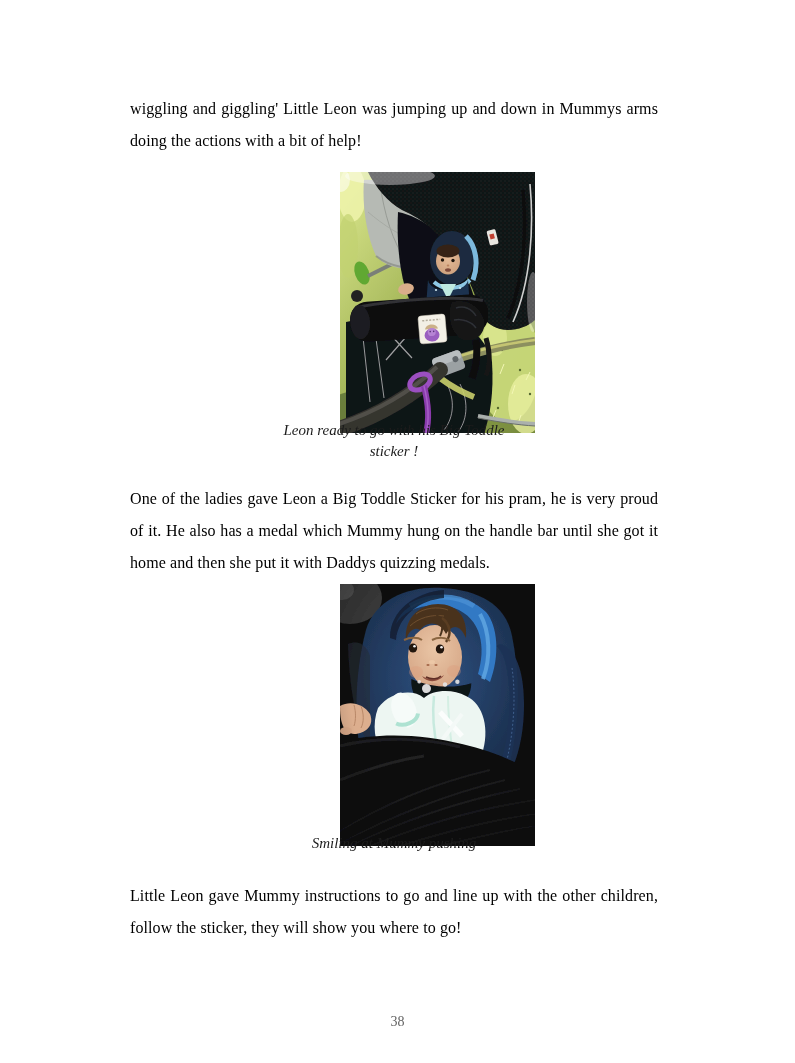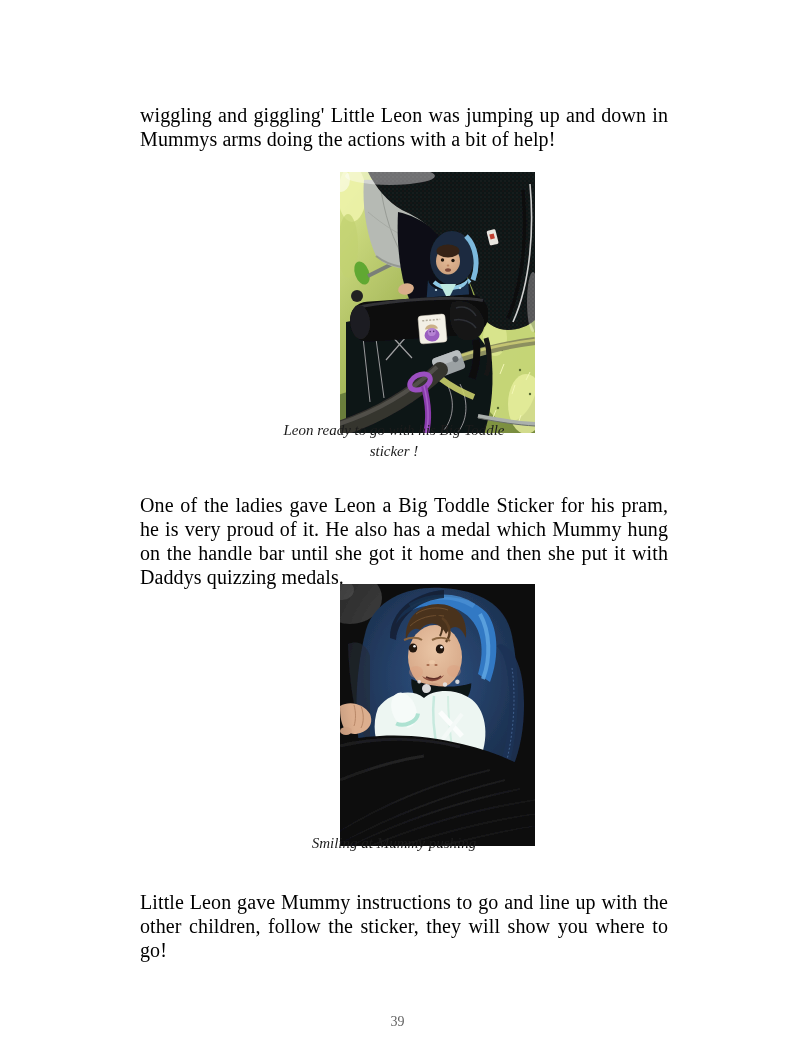--- a/index.html
+++ b/index.html
@@ -9,23 +9,23 @@
     height: 1063px;
     background: #ffffff;
     font-family: "Liberation Serif", serif;
     color: #000000;
     overflow: hidden;
   }
   .body-text {
     position: absolute;
     left: 130px;
     width: 528px;
-    margin: 10px;
-    font-size: 20px;
-    line-height: 24px;
+    margin: 0;
+    font-size: 16px;
+    line-height: 32px;
     text-align: justify;
     letter-spacing: 0.1px;
   }
   .para-1 { top: 93px; }
   .para-2 { top: 483px; }
   .para-3 { top: 880px; }
   .photo {
     position: absolute;
     left: 300px;
     width: 195px;
@@ -282,15 +282,15 @@
 
         <rect x="0" y="0" width="195" height="262" fill="url(#vig2)"></rect>
       </g>
     </svg>
   </figure>
 
   <figcaption class="caption caption-2">Smiling at Mummy pushing</figcaption>
 
   <p class="body-text para-3">Little Leon gave Mummy instructions to go and line up with the other children, follow the sticker, they will show you where to go!</p>
 
-  <p class="page-number">39</p>
+  <p class="page-number">38</p>
 
 </div>
 
 </body></html>

